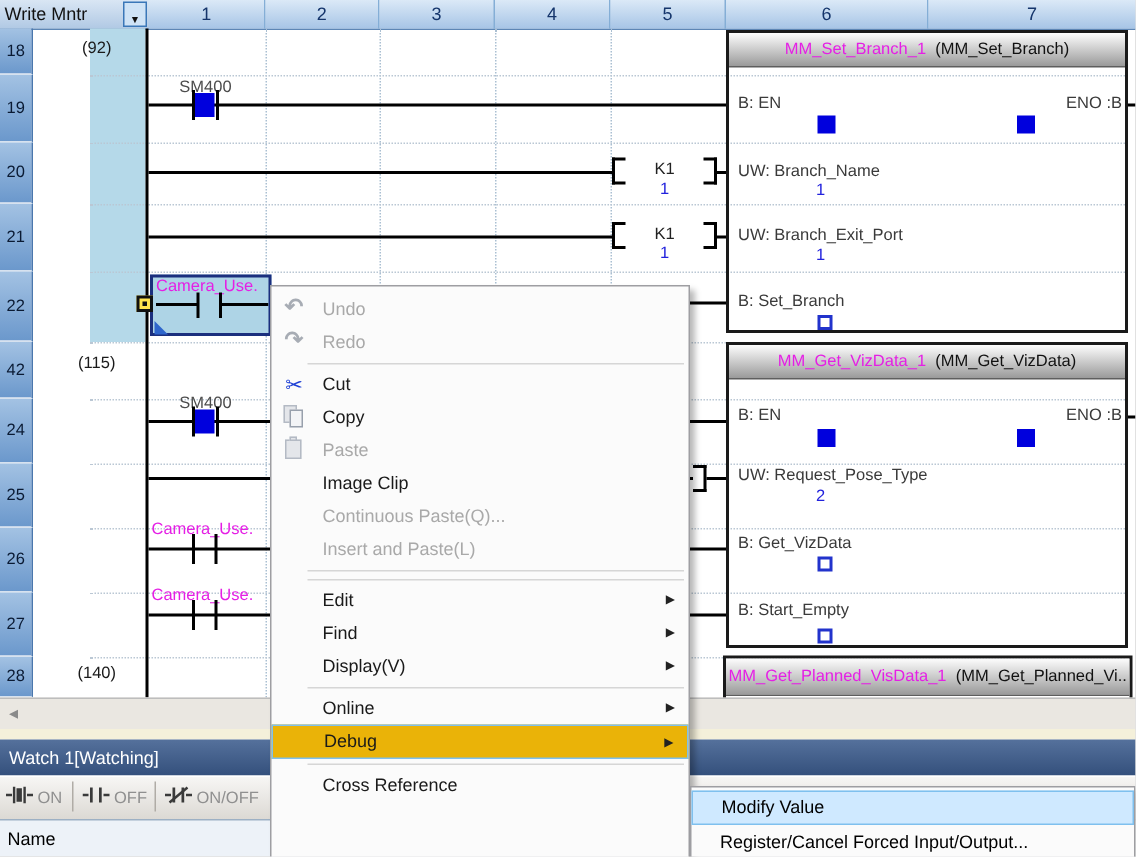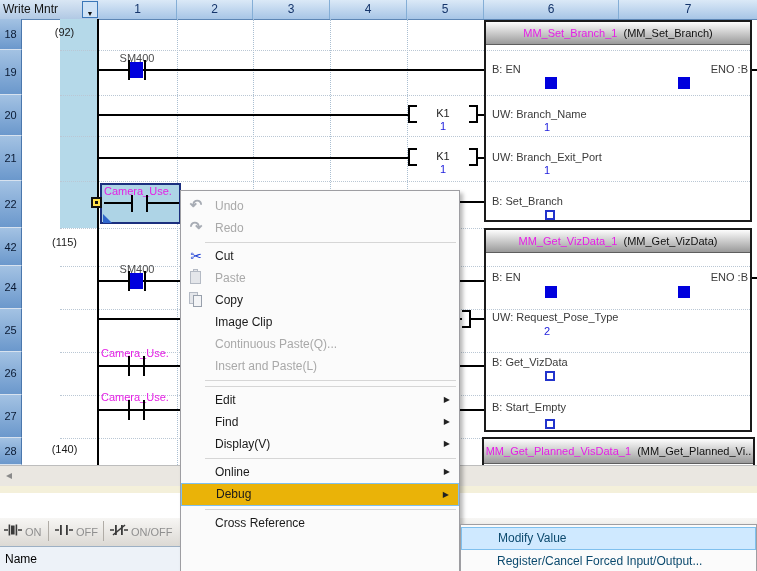--- a/index.html
+++ b/index.html
@@ -96,21 +96,21 @@
   .msep { height:6px; position:relative; }
   .msep::after { content:""; position:absolute; left:24px; right:3px; top:3px; border-top:1px solid #d6d6d6; }
   .ic-undo, .ic-redo { font-size:15px; font-weight:bold; color:#a7acb4; line-height:20px; }
   .ic-cut { font-size:14px; color:#1d3fd4; line-height:22px; }
   .doc { position:absolute; background:#f3f4f6; border:1px solid #98a0ac; }
   .doc.gray { background:#e4e6ea; border-color:#b4bac4; }
   .opc-arrow { position:absolute; width:0; height:0; border-top:7px solid #f09018; border-right:7px solid transparent; }
   
   .submenu { position:absolute; left:460px; top:524px; width:297px; height:50px;
     background:#fbfbfb; border:1px solid #9e9ea2; box-shadow:3px 3px 4px rgba(0,0,0,.28); z-index:60; }
-  .smi { position:relative; height:22px; line-height:22px; padding-left:36px; font-size:12px; color:#0c4a6e; white-space:nowrap; }
+  .smi { position:relative; height:22px; line-height:22px; padding-left:19px; font-size:12px; color:#000000; white-space:nowrap; }
   .smi.hl { background:#cfe9ff; border:1px solid #7fc0ee; height:23px; line-height:21px; }
 </style>
 </head>
 <body>
 
 <div class="screen">
 
   <div class="topbar">
     <div class="mode-label">Write Mntr</div>
     <div class="dropbtn"><span>▼</span></div>
@@ -246,20 +246,21 @@
 
   <div class="fb" style="left:482px;top:437px;width:273px;height:31px;overflow:hidden;">
     <div class="fbhead" style="height:25px;line-height:25px;">
       <span class="inst">MM_Get_Planned_VisData_1</span>&nbsp;&nbsp;<span class="typ">(MM_Get_Planned_Vi..</span>
     </div>
   </div>
 
   <div class="scrollstrip"></div>
   <div class="scroll-left">◂</div>
   <div class="creamstrip"></div>
+  <div class="watchhdr">Watch 1[Watching]</div>
   <div class="watchbar"></div>
 
   <div class="wbtn" style="left:4px;">
     <span><svg width="18" height="14" viewBox="0 0 18 14">
           <path d="M0 7h4 M14 7h18" stroke="#3a3a3a" stroke-width="1.6"></path>
           <rect x="4.6" y="1.5" width="1.6" height="11" fill="#3a3a3a"></rect>
           <rect x="11.6" y="1.5" width="1.6" height="11" fill="#3a3a3a"></rect>
           <rect x="7" y="2.5" width="3.6" height="9" fill="#3a3a3a"></rect>
         </svg></span>
     <span class="wlab">ON</span>
@@ -291,33 +292,33 @@
     <div class="mi dis">
       <span class="ic ic-undo">↶</span>
       <span>Undo</span></div>
     <div class="mi dis">
       <span class="ic ic-redo">↷</span>
       <span>Redo</span></div>
     <div class="msep"></div>
     <div class="mi">
       <span class="ic ic-cut">✂</span>
       <span>Cut</span></div>
+    <div class="mi">
+      <span class="ic">
+        <span class="doc gray" style="left:3px;top:3px;width:9px;height:12px;"></span>
+        <span class="doc" style="left:7px;top:6px;width:9px;height:12px;"></span>
+        </span>
+      <span>Copy</span></div>
     <div class="mi dis">
       <span class="ic">
         <span class="doc gray" style="left:4px;top:4px;width:11px;height:13px;"></span>
         <span class="doc gray" style="left:7px;top:2px;width:5px;height:3px;"></span>
         </span>
       <span>Paste</span></div>
     <div class="mi">
-      <span class="ic">
-        <span class="doc gray" style="left:3px;top:3px;width:9px;height:12px;"></span>
-        <span class="doc" style="left:7px;top:6px;width:9px;height:12px;"></span>
-        </span>
-      <span>Copy</span></div>
-    <div class="mi">
       <span>Image Clip</span></div>
     <div class="mi dis">
       <span>Continuous Paste(Q)...</span></div>
     <div class="mi dis">
       <span>Insert and Paste(L)</span></div>
     <div class="msep"></div>
     <div class="msep"></div>
     <div class="mi">
       <span>Edit</span>
       <span class="arr">▶</span></div>

